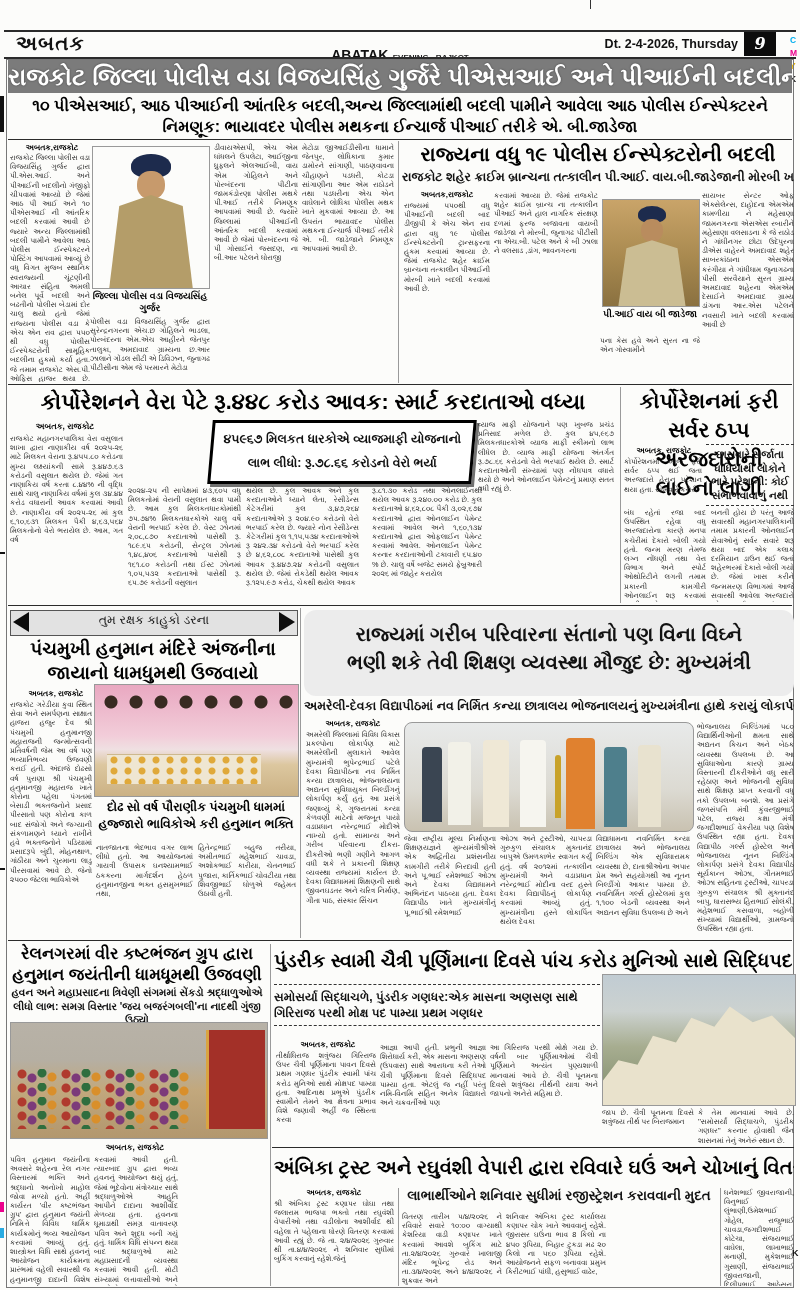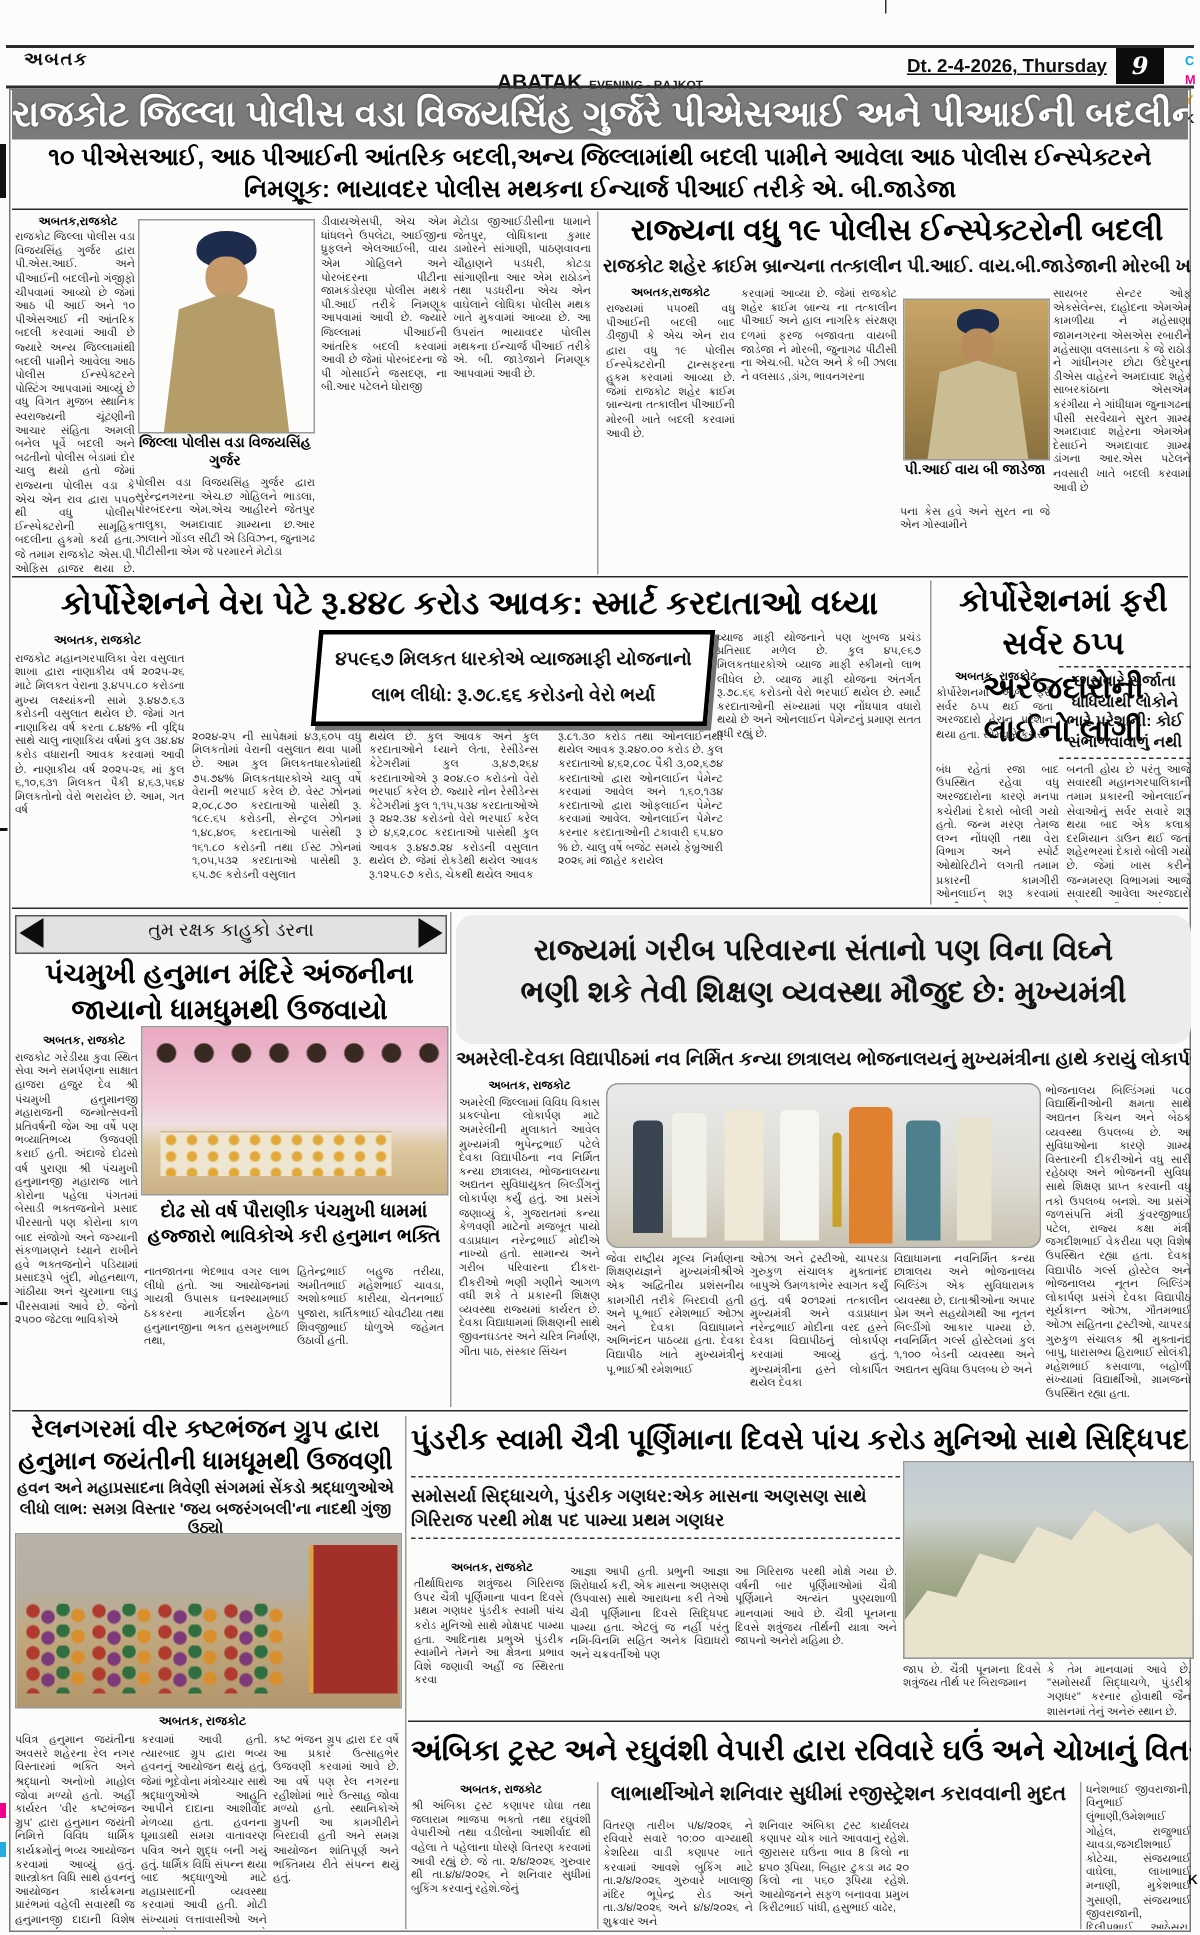--- a/index.html
+++ b/index.html
@@ -8,25 +8,25 @@
   .abs{position:absolute;}
   .t{font-size:7.3px;line-height:9.2px;text-align:justify;color:#1c1c1c;overflow:hidden;word-break:break-word;}
   .by{font-weight:700;font-size:8.3px;text-align:center;color:#000;}
   .h{font-weight:700;text-align:center;color:#000;}
   .cap{font-weight:700;text-align:center;color:#000;}
   .rule{background:#2b2b2b;}
   .vrule{width:1px;background:#9a9a9a;}
   .ph{border:1px solid #999;overflow:hidden;}
   
   #rule-top{left:4px;top:30px;width:792px;height:2px;}
-  #m-logo{left:16px;top:32px;font-size:12px;font-weight:800;letter-spacing:1px;}
+  #m-logo{left:16px;top:32px;font-size:20px;font-weight:800;letter-spacing:1px;}
   #m-center{left:250px;top:46px;width:300px;text-align:center;}
   #m-title{font-weight:800;font-size:14px;display:inline;}
   #m-edition{font-weight:700;font-size:8px;display:inline;color:#222;}
-  #m-date{left:586px;top:37px;width:152px;text-align:right;font-size:12.5px;font-weight:600;text-decoration:underline;}
+  #m-date{left:586px;top:37px;width:152px;text-align:right;font-size:12.5px;font-weight:600;}
   #m-page{left:744px;top:32px;width:32px;height:24px;background:#0c0c0c;color:#fff;
           font-family:"DejaVu Serif",serif;font-style:italic;font-weight:700;font-size:16px;
           text-align:center;line-height:24px;}
   #rule-mast{left:4px;top:57px;width:792px;height:2px;}
   #content-box{left:6px;top:59px;width:786px;height:1227px;border:1px solid #777;}
   #tick-top{left:590px;top:0;width:1px;height:9px;background:#333;}
   
   .regletter{font-weight:700;font-size:8.5px;line-height:13px;}
   #reg-right{left:790px;top:34px;width:10px;text-align:left;}
   #reg-k-bottom{left:792px;top:1248px;font-weight:700;font-size:9px;}
@@ -292,21 +292,20 @@
     <div>હનુમાન જયંતીની ધામધૂમથી ઉજવણી</div>
   </div>
   <div class="abs" id="rn-sub">હવન અને મહાપ્રસાદના ત્રિવેણી સંગમમાં સેંકડો શ્રદ્ધાળુઓએ લીધો લાભ: સમગ્ર વિસ્તાર 'જય બજરંગબલી'ના નાદથી ગુંજી ઉઠ્યો</div>
   <div class="abs ph" id="ph5">
     <div class="crowd" style="left:2%;top:40%;width:68%;height:52%;"></div>
     <div class="shrine" style="left:76%;top:6%;width:22%;height:86%;"></div>
   </div>
   <div class="abs by" id="rn-by">અબતક, રાજકોટ</div>
   <div class="abs t" id="rn-c1">પવિત્ર હનુમાન જયંતીના અવસરે શહેરના રેલ નગર વિસ્તારમાં ભક્તિ અને શ્રદ્ધાનો અનોખો માહોલ જોવા મળ્યો હતો. અહીં કાર્યરત 'વીર કષ્ટભંજન ગ્રુપ' દ્વારા હનુમાન જયંતી નિમિત્તે વિવિધ ધાર્મિક કાર્યક્રમોનું ભવ્ય આયોજન કરવામાં આવ્યું હતું. શાસ્ત્રોક્ત વિધિ સાથે હવનનું આયોજન કાર્યક્રમના પ્રારંભમાં વહેલી સવારથી જ હનુમાનજી દાદાની વિશેષ પૂજા-અર્ચના</div>
   <div class="abs t" id="rn-c2">કરવામાં આવી હતી. ત્યારબાદ ગ્રુપ દ્વારા ભવ્ય હવનનું આયોજન થયું હતું, જેમાં ભૂદેવોના મંત્રોચ્ચાર સાથે શ્રદ્ધાળુઓએ આહુતિ આપીને દાદાના આશીર્વાદ મેળવ્યા હતા. હવનના ધૂમાડાથી સમગ્ર વાતાવરણ પવિત્ર અને શુદ્ધ બની ગયું હતું. ધાર્મિક વિધિ સંપન્ન થયા બાદ શ્રદ્ધાળુઓ માટે મહાપ્રસાદની વ્યવસ્થા કરવામાં આવી હતી. મોટી સંખ્યામાં લત્તાવાસીઓ અને ભક્તોએ આ મહાપ્રસાદનો લાભ લીધો હતો. ભક્તોમાં પ્રસાદ</div>
-  <div class="abs t" id="rn-c3">કષ્ટ ભંજન ગ્રુપ દ્વારા દર વર્ષે આ પ્રકારે ઉત્સાહભેર ઉજવણી કરવામાં આવે છે. આ વર્ષે પણ રેલ નગરના રહીશોમાં ભારે ઉત્સાહ જોવા મળ્યો હતો. સ્થાનિકોએ ગ્રુપની આ કામગીરીને બિરદાવી હતી અને સમગ્ર આયોજન શાંતિપૂર્ણ અને ભક્તિમય રીતે સંપન્ન થયું હતું.</div>
   <div class="abs vrule" id="v4"></div>
 
   <div class="abs h" id="pu-head">પુંડરીક સ્વામી ચૈત્રી પૂર્ણિમાના દિવસે પાંચ કરોડ મુનિઓ સાથે સિદ્ધિપદ પામ્યા</div>
   <div class="abs" id="pu-sub">સમોસર્યા સિદ્ધાચળે, પુંડરીક ગણધર:એક માસના અણસણ સાથે ગિરિરાજ પરથી મોક્ષ પદ પામ્યા પ્રથમ ગણધર</div>
   <div class="abs by" id="pu-by">અબતક, રાજકોટ</div>
   <div class="abs t" id="pu-c1">તીર્થાધિરાજ શત્રુંજય ગિરિરાજ ઉપર ચૈત્રી પૂર્ણિમાના પાવન દિવસે પ્રથમ ગણધર પુંડરીક સ્વામી પાંચ કરોડ મુનિઓ સાથે મોક્ષપદ પામ્યા હતા. આદિનાથ પ્રભુએ પુંડરીક સ્વામીને તેમને આ ક્ષેત્રના પ્રભાવ વિશે જણાવી અહીં જ સ્થિરતા કરવા</div>
   <div class="abs t" id="pu-c2">આજ્ઞા આપી હતી. પ્રભુની આજ્ઞા શિરોધાર્ય કરી, એક માસના અણસણ (ઉપવાસ) સાથે આરાધના કરી તેઓ ચૈત્રી પૂર્ણિમાના દિવસે સિદ્ધિપદ પામ્યા હતા. એટલું જ નહીં પરંતુ નમિ-વિનમિ સહિત અનેક વિદ્યાધરો અને ચક્રવર્તીઓ પણ</div>
   <div class="abs t" id="pu-c3">આ ગિરિરાજ પરથી મોક્ષે ગયા છે. વર્ષની બાર પૂર્ણિમાઓમાં ચૈત્રી પૂર્ણિમાને અત્યંત પુણ્યશાળી માનવામાં આવે છે. ચૈત્રી પૂનમના દિવસે શત્રુંજય તીર્થની યાત્રા અને જાપનો અનેરો મહિમા છે.</div>
   <div class="abs ph" id="ph6">
     <div class="templehill" style="left:0;top:14%;width:100%;height:86%;"></div>

